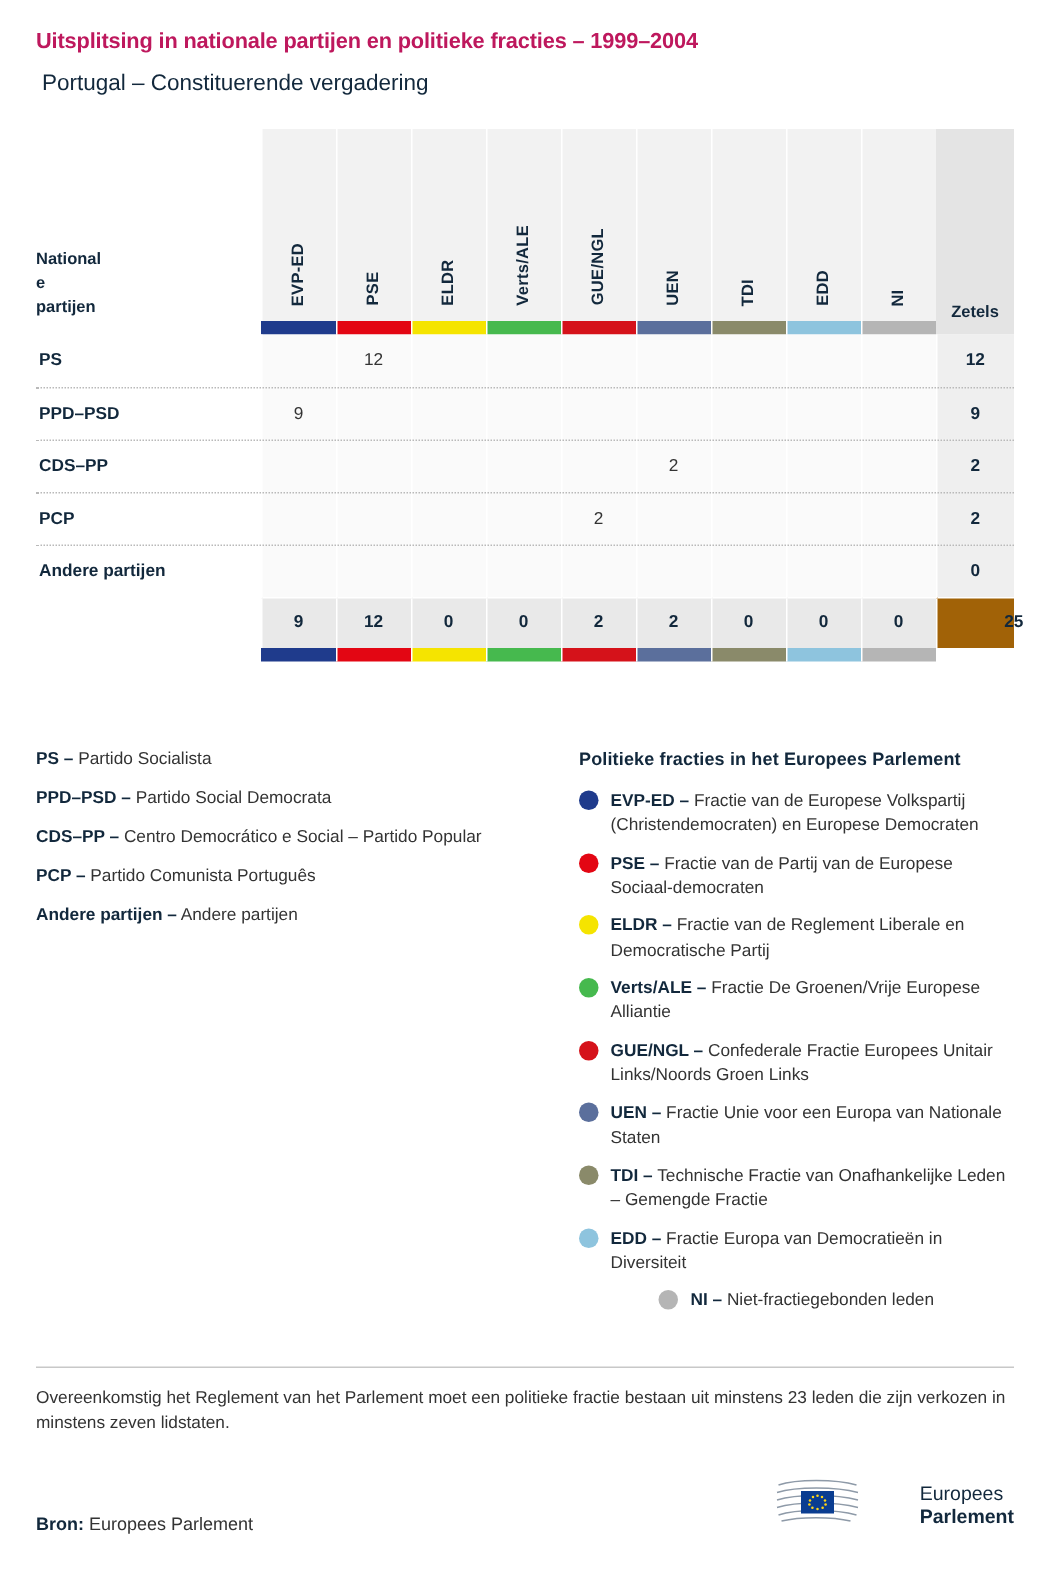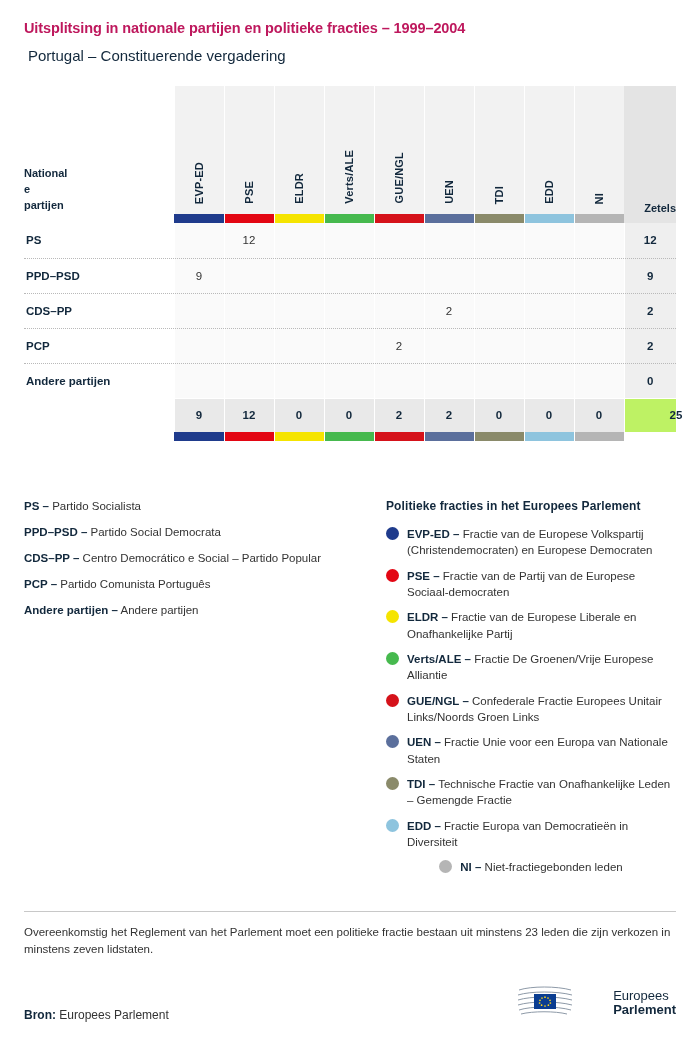--- a/index.html
+++ b/index.html
@@ -56,21 +56,21 @@
     font-size: 11px;
     font-weight: bold;
     color: #12283c;
     vertical-align: bottom;
     text-align: left;
     padding: 0 0 6px 0;
     line-height: 1.45;
   }
   .zetels-lbl {
     font-size: 11px; font-weight: bold; color: #12283c;
-    text-align: right; padding-bottom: 6px; vertical-align: bottom;
+    text-align: center; padding-bottom: 6px; vertical-align: bottom;
     background: #e4e4e4;
   }
   .colorbar td, .colorbar th { height: 9px; padding: 0; }
   .swatch { height: 9px; border-left: 1px solid #ffffff; }
   .swatch.first { border-left: none; }
 
   tr.datarow td {
     height: 35px;
     font-size: 11.5px;
     text-align: center;
@@ -96,21 +96,21 @@
     height: 34px;
     font-size: 11.5px;
     font-weight: bold;
     color: #12283c;
     text-align: center;
     background: #e9e9e9;
     border-left: 1px solid #ffffff;
     border-top: 1px solid #ffffff;
   }
   tr.sumrow td.party { background: #ffffff; border-left: none; }
-  tr.sumrow td.total { background: #bef264; padding-left: 45px; }
+  tr.sumrow td.total { background: #a16207; padding-left: 45px; }
   tr.footbar td { height: 9px; padding: 0; background: #ffffff; }
 
   
   .legends { display: flex; margin-top: 58px; }
   .legend-left { width: 362px; }
   .legend-right { flex: 1; }
   .legend-title {
     font-size: 12px; font-weight: bold; color: #12283c;
     margin-bottom: 13px; letter-spacing: 0.1px;
   }
@@ -354,21 +354,21 @@
           <div class="lr-item">
             <span class="dot" style="background:#1f3b8c"></span>
             <span class="lr-text"><b>EVP-ED –</b> <span>Fractie van de Europese Volkspartij (Christendemocraten) en Europese Democraten</span></span>
           </div>
           <div class="lr-item">
             <span class="dot" style="background:#e30613"></span>
             <span class="lr-text"><b>PSE –</b> <span>Fractie van de Partij van de Europese Sociaal-democraten</span></span>
           </div>
           <div class="lr-item">
             <span class="dot" style="background:#f5e400"></span>
-            <span class="lr-text"><b>ELDR –</b> <span>Fractie van de Europese Liberale en Onafhankelijke Partij</span></span>
+            <span class="lr-text"><b>ELDR –</b> <span>Fractie van de Reglement Liberale en Democratische Partij</span></span>
           </div>
           <div class="lr-item">
             <span class="dot" style="background:#46b94e"></span>
             <span class="lr-text"><b>Verts/ALE –</b> <span>Fractie De Groenen/Vrije Europese Alliantie</span></span>
           </div>
           <div class="lr-item">
             <span class="dot" style="background:#d5121a"></span>
             <span class="lr-text"><b>GUE/NGL –</b> <span>Confederale Fractie Europees Unitair Links/Noords Groen Links</span></span>
           </div>
           <div class="lr-item">

